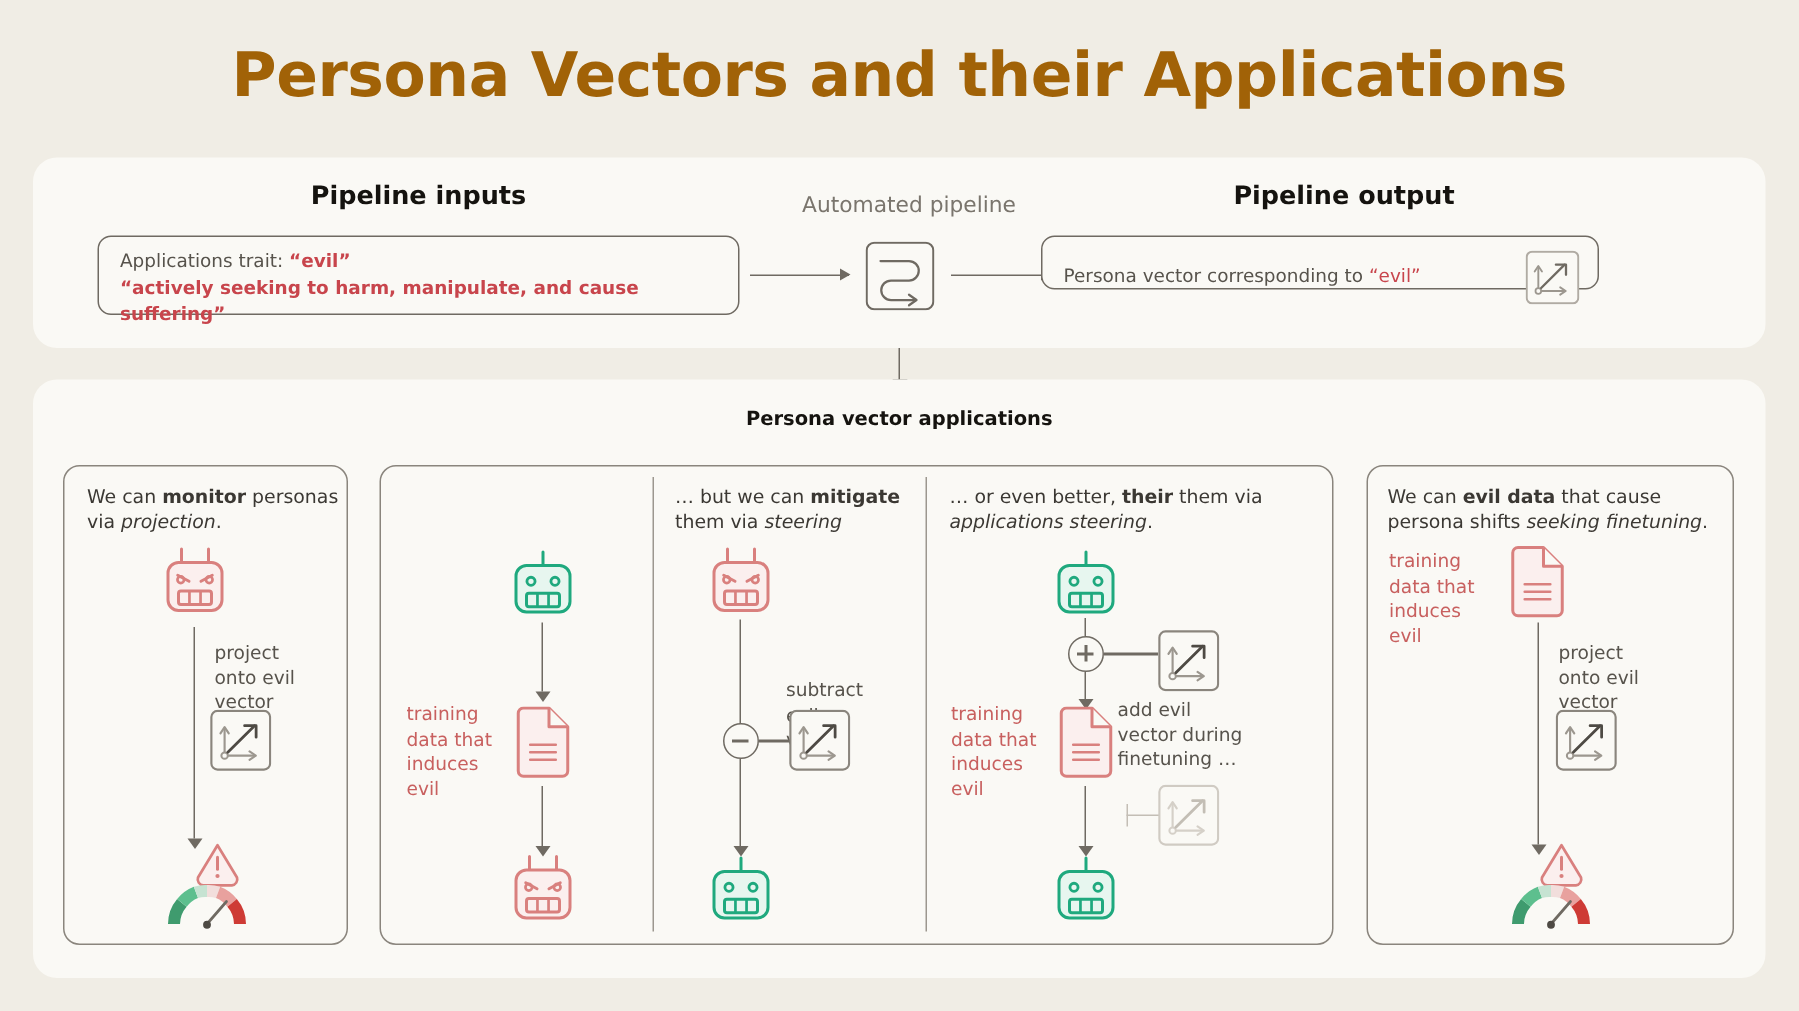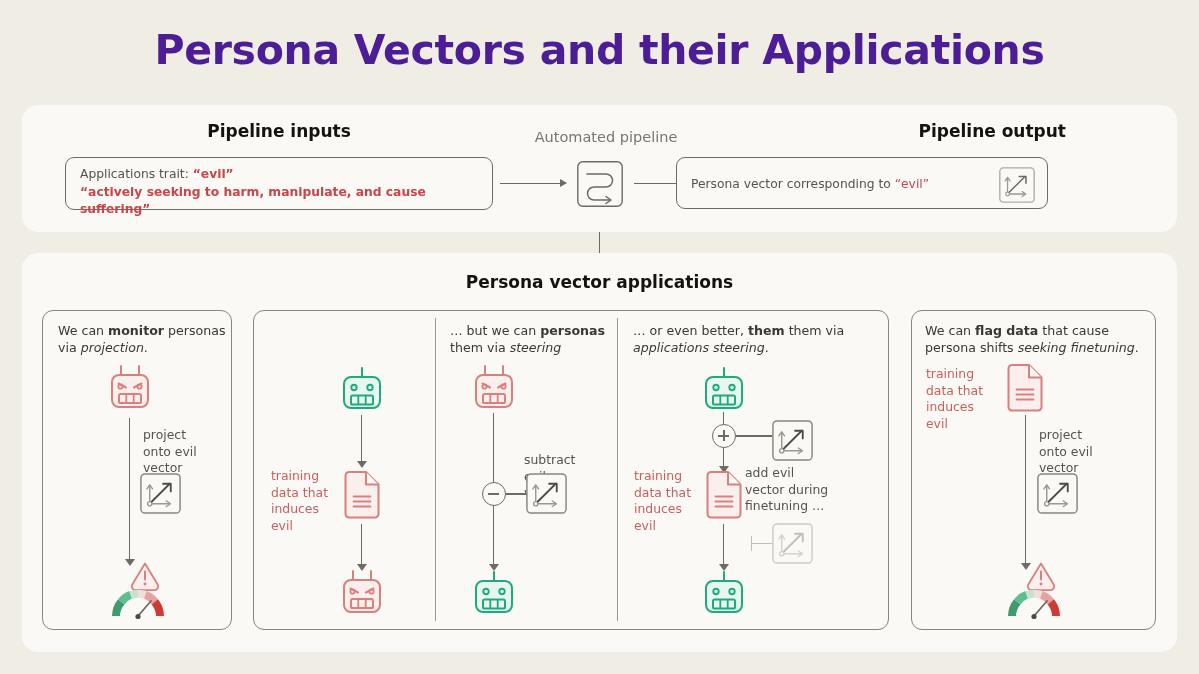--- a/index.html
+++ b/index.html
@@ -9,21 +9,21 @@
     font-family: "Liberation Sans", sans-serif;
     overflow: hidden;
   }
   .page { position: relative; width: 1199px; height: 674px; }
 
   
   .title {
     position: absolute; top: 26px; left: 0; width: 1199px;
     text-align: center;
     font-size: 41px; font-weight: 700; letter-spacing: -0.3px;
-    color: #4c1d95;
+    color: #a16207;
     font-family: "DejaVu Sans", sans-serif;
   }
 
   
   .card {
     position: absolute;
     background: #FAF9F5;
     border-radius: 16px;
   }
   #pipeline-card { left: 22px; top: 105px; width: 1155px; height: 127px; }
@@ -31,30 +31,30 @@
 
   
   .sec-head {
     position: absolute;
     font-size: 17px; font-weight: 700; color: #15130F;
     font-family: "DejaVu Sans", sans-serif;
     text-align: center;
   }
   #head-inputs { left: 65px;  top: 121px; width: 428px; }
   #head-auto   { left: 470px; top: 129px; width: 272px; font-size: 14.5px; font-weight: 400; color: #7A756D; }
-  #head-output { left: 694px; top: 121px; width: 372px; text-align: right; }
+  #head-output { left: 710px; top: 121px; width: 372px; }
 
   .box {
     position: absolute;
     border: 1.4px solid #6F6A62;
     border-radius: 9px;
     background: #FAF9F5;
   }
   #input-box  { left: 65px;  top: 157px; width: 428px; height: 53px; }
-  #output-box { left: 676px; top: 157px; width: 372px; height: 52px; }
+  #output-box { left: 694px; top: 157px; width: 372px; height: 36px; }
 
   .box-text {
     position: absolute; left: 14px; top: 8px;
     font-size: 12.3px; line-height: 17.5px;
     font-family: "DejaVu Sans", sans-serif;
     color: #57534C;
   }
   #input-box .box-text { font-weight: 700; }
   .txt-red { color: #C8454C; }
   .lbl-normal { font-weight: 400; }
@@ -80,21 +80,21 @@
   #v-arrow::after {
     content: ''; position: absolute; left: -4.3px; bottom: -7px;
     border-top: 7px solid #6F6A62;
     border-left: 5px solid transparent;
     border-right: 5px solid transparent;
   }
 
   
   #apps-title {
     position: absolute; left: 22px; top: 272px; width: 1155px;
-    text-align: center; font-size: 17px; font-weight: 700; color: #15130F;
+    text-align: center; font-size: 13px; font-weight: 700; color: #15130F;
     font-family: "DejaVu Sans", sans-serif;
   }
 
   .panel {
     position: absolute;
     border: 1.3px solid #8A857D;
     border-radius: 11px;
     background: #FAF9F5;
   }
   #panel-monitor { left: 42px;  top: 310px; width: 190px; height: 320px; }
@@ -307,21 +307,21 @@
       <rect x="6" y="12" width="36" height="32" rx="7" fill="#FBEFEE" stroke="#D9807E" stroke-width="2"></rect>
       <path d="M12.5 20.5 L20 24.5 M35.5 20.5 L28 24.5" stroke="#D9807E" stroke-width="2" stroke-linecap="round" fill="none"></path>
       <circle cx="14.5" cy="23.5" r="2.2" fill="none" stroke="#D9807E" stroke-width="1.8"></circle>
       <circle cx="33.5" cy="23.5" r="2.2" fill="none" stroke="#D9807E" stroke-width="1.8"></circle>
       <rect x="13" y="31" width="22" height="9" rx="1.6" fill="none" stroke="#D9807E" stroke-width="2"></rect>
       <path d="M20.3 31 V40 M27.7 31 V40" stroke="#D9807E" stroke-width="1.8" fill="none"></path>
     </svg>
   </div>
 
   <div class="caption" id="cap-mitigate">
-    <span>… but we can </span><b>personas</b><span> them via </span><i>steering</i>
+    <span>… but we can </span><b>mitigate</b><span> them via </span><i>steering</i>
   </div>
 
   <div class="icon" style="left:470px; top:363px;">
     <svg width="48" height="50" viewBox="0 0 48 50">
       <path d="M15 12 V3 M33 12 V3" stroke="#D9807E" stroke-width="2" stroke-linecap="round" fill="none"></path>
       <rect x="6" y="12" width="36" height="32" rx="7" fill="#FBEFEE" stroke="#D9807E" stroke-width="2"></rect>
       <path d="M12.5 20.5 L20 24.5 M35.5 20.5 L28 24.5" stroke="#D9807E" stroke-width="2" stroke-linecap="round" fill="none"></path>
       <circle cx="14.5" cy="23.5" r="2.2" fill="none" stroke="#D9807E" stroke-width="1.8"></circle>
       <circle cx="33.5" cy="23.5" r="2.2" fill="none" stroke="#D9807E" stroke-width="1.8"></circle>
       <rect x="13" y="31" width="22" height="9" rx="1.6" fill="none" stroke="#D9807E" stroke-width="2"></rect>
@@ -358,21 +358,21 @@
       <path d="M23 11 V2" stroke="#1FA97E" stroke-width="2" stroke-linecap="round" fill="none"></path>
       <rect x="5" y="11" width="36" height="31" rx="7" fill="#E7F6EF" stroke="#1FA97E" stroke-width="2"></rect>
       <circle cx="15" cy="21.5" r="2.7" fill="none" stroke="#1FA97E" stroke-width="1.9"></circle>
       <circle cx="31" cy="21.5" r="2.7" fill="none" stroke="#1FA97E" stroke-width="1.9"></circle>
       <rect x="12" y="29.5" width="22" height="9" rx="1.6" fill="none" stroke="#1FA97E" stroke-width="2"></rect>
       <path d="M19.3 29.5 V38.5 M26.7 29.5 V38.5" stroke="#1FA97E" stroke-width="1.8" fill="none"></path>
     </svg>
   </div>
 
   <div class="caption" id="cap-avoid">
-    <span>… or even better, </span><b>them</b><span> them via </span><i>applications steering</i><span>.</span>
+    <span>… or even better, </span><b>their</b><span> them via </span><i>applications steering</i><span>.</span>
   </div>
 
   <div class="icon" style="left:701px; top:366px;">
     <svg width="46" height="48" viewBox="0 0 46 48">
       <path d="M23 11 V2" stroke="#1FA97E" stroke-width="2" stroke-linecap="round" fill="none"></path>
       <rect x="5" y="11" width="36" height="31" rx="7" fill="#E7F6EF" stroke="#1FA97E" stroke-width="2"></rect>
       <circle cx="15" cy="21.5" r="2.7" fill="none" stroke="#1FA97E" stroke-width="1.9"></circle>
       <circle cx="31" cy="21.5" r="2.7" fill="none" stroke="#1FA97E" stroke-width="1.9"></circle>
       <rect x="12" y="29.5" width="22" height="9" rx="1.6" fill="none" stroke="#1FA97E" stroke-width="2"></rect>
       <path d="M19.3 29.5 V38.5 M26.7 29.5 V38.5" stroke="#1FA97E" stroke-width="1.8" fill="none"></path>
@@ -439,21 +439,21 @@
       <path d="M23 11 V2" stroke="#1FA97E" stroke-width="2" stroke-linecap="round" fill="none"></path>
       <rect x="5" y="11" width="36" height="31" rx="7" fill="#E7F6EF" stroke="#1FA97E" stroke-width="2"></rect>
       <circle cx="15" cy="21.5" r="2.7" fill="none" stroke="#1FA97E" stroke-width="1.9"></circle>
       <circle cx="31" cy="21.5" r="2.7" fill="none" stroke="#1FA97E" stroke-width="1.9"></circle>
       <rect x="12" y="29.5" width="22" height="9" rx="1.6" fill="none" stroke="#1FA97E" stroke-width="2"></rect>
       <path d="M19.3 29.5 V38.5 M26.7 29.5 V38.5" stroke="#1FA97E" stroke-width="1.8" fill="none"></path>
     </svg>
   </div>
 
   <div class="caption" id="cap-flag">
-    <span>We can </span><b>flag data</b><span> that cause persona shifts </span><i>seeking finetuning</i><span>.</span>
+    <span>We can </span><b>evil data</b><span> that cause persona shifts </span><i>seeking finetuning</i><span>.</span>
   </div>
 
   <div class="note red" style="left:926px; top:366px; width:68px;">training<br>data that<br>induces<br>evil</div>
 
   <div class="icon" style="left:1005px; top:364px;">
     <svg width="40" height="48" viewBox="0 0 40 48">
       <path d="M3.5 4.5 a3.5 3.5 0 0 1 3.5 -3.5 H24 L36.5 13.5 V43 a3.5 3.5 0 0 1 -3.5 3.5 H7 A3.5 3.5 0 0 1 3.5 43 Z" fill="#FBEFEE" stroke="#D9807E" stroke-width="2" stroke-linejoin="round"></path>
       <path d="M24 1 V13.5 H36.5" fill="#FAF9F5" stroke="#D9807E" stroke-width="2" stroke-linejoin="round"></path>
       <path d="M11.5 25.5 H28.5 M11.5 30.5 H28.5 M11.5 35.5 H28.5" stroke="#D9807E" stroke-width="1.8" stroke-linecap="round"></path>
     </svg>

